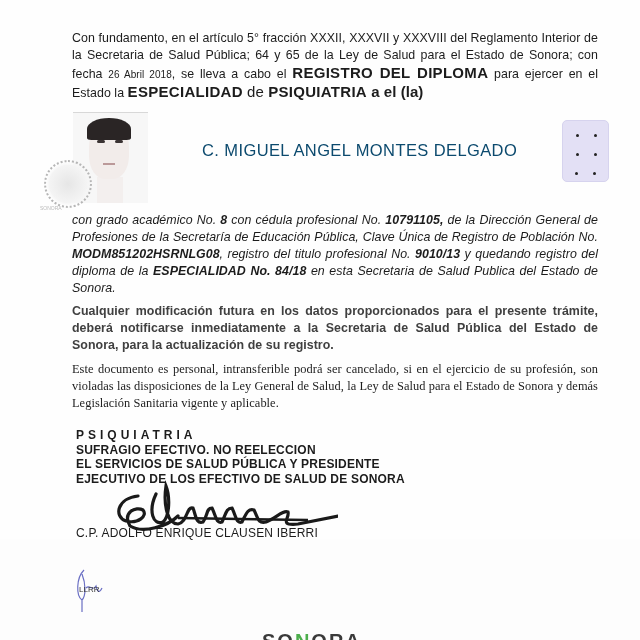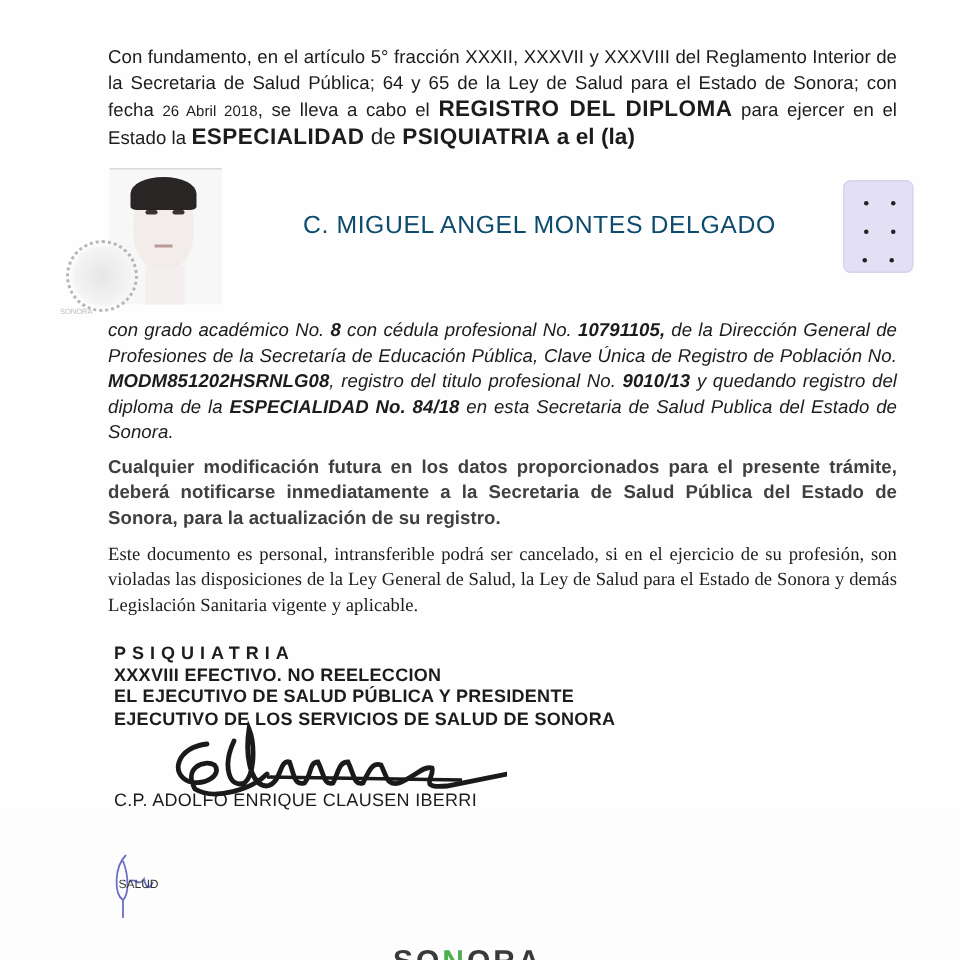--- a/index.html
+++ b/index.html
@@ -84,33 +84,33 @@
   <div class="para" id="p2">
     <span>con grado académico No. </span><b>8</b><span> con cédula profesional No. </span><b>10791105,</b><span>  de la Dirección General de Profesiones  de  la Secretaría de Educación Pública, Clave Única de Registro de Población No. </span><b>MODM851202HSRNLG08</b><span>,  registro del titulo profesional   No.   </span><b>9010/13</b><span>   y quedando registro del diploma de la </span><b>ESPECIALIDAD No. 84/18</b><span> en esta Secretaria de Salud Publica del Estado de Sonora.</span>
   </div>
 
   <div class="para" id="p3">Cualquier modificación futura en los datos proporcionados para el presente trámite, deberá notificarse inmediatamente a la Secretaria de Salud Pública del Estado de Sonora, para la actualización de su registro.</div>
 
   <div class="para" id="p4">Este documento es personal, intransferible podrá ser cancelado, si en el ejercicio de su profesión, son violadas las disposiciones de la Ley General de Salud, la Ley de Salud para el Estado de Sonora y demás Legislación Sanitaria vigente y aplicable.</div>
 
   <div class="sign-block">
     <div class="spaced">PSIQUIATRIA</div>
-    <div>XXXVIII EFECTIVO.  NO REELECCION</div>
-    <div>EL EJECUTIVO DE SALUD PÚBLICA Y PRESIDENTE</div>
-    <div>EJECUTIVO DE LOS SERVICIOS DE SALUD DE SONORA</div>
+    <div>SUFRAGIO EFECTIVO.  NO REELECCION</div>
+    <div>EL SERVICIOS DE SALUD PÚBLICA Y PRESIDENTE</div>
+    <div>EJECUTIVO DE LOS EFECTIVO DE SALUD DE SONORA</div>
   </div>
 
   <svg class="signature" viewBox="0 0 230 60">
     <path d="M30,20 C10,22 5,40 18,45 C30,48 40,40 35,34 C28,30 14,36 22,50 C35,58 60,50 70,40 M48,18 C40,35 45,50 55,46 C62,40 62,20 58,10 C55,30 60,48 70,48 C80,46 78,30 85,32 C88,40 88,48 95,46 C100,40 98,32 104,32 C108,40 108,48 114,46 C118,38 118,32 124,32 C128,40 128,48 134,46 C138,38 140,32 146,34 C150,42 150,48 158,46 C168,42 175,34 180,36 C182,42 170,50 190,48 L230,40" fill="none" stroke="#1a1a1a" stroke-width="3.2" stroke-linecap="round"></path>
     <path d="M70,42 L200,44" fill="none" stroke="#1a1a1a" stroke-width="2.5"></path>
   </svg>
 
   <div class="signer">C.P. ADOLFO ENRIQUE CLAUSEN IBERRI</div>
 
   <svg class="initials" viewBox="0 0 40 46">
     <path d="M12,4 C4,12 4,30 10,34 C14,30 14,18 10,8 M10,34 L10,46 M14,22 C18,18 20,26 24,20 C26,28 28,26 30,22" fill="none" stroke="#6a6fc4" stroke-width="1.2"></path>
   </svg>
-  <div class="initials-text">SALUD</div>
+  <div class="initials-text">LLRR</div>
 
   <div class="logo">
     <span>SO</span><span class="green">N</span><span>ORA</span>
   </div>
 </div>
 
 </body></html>

